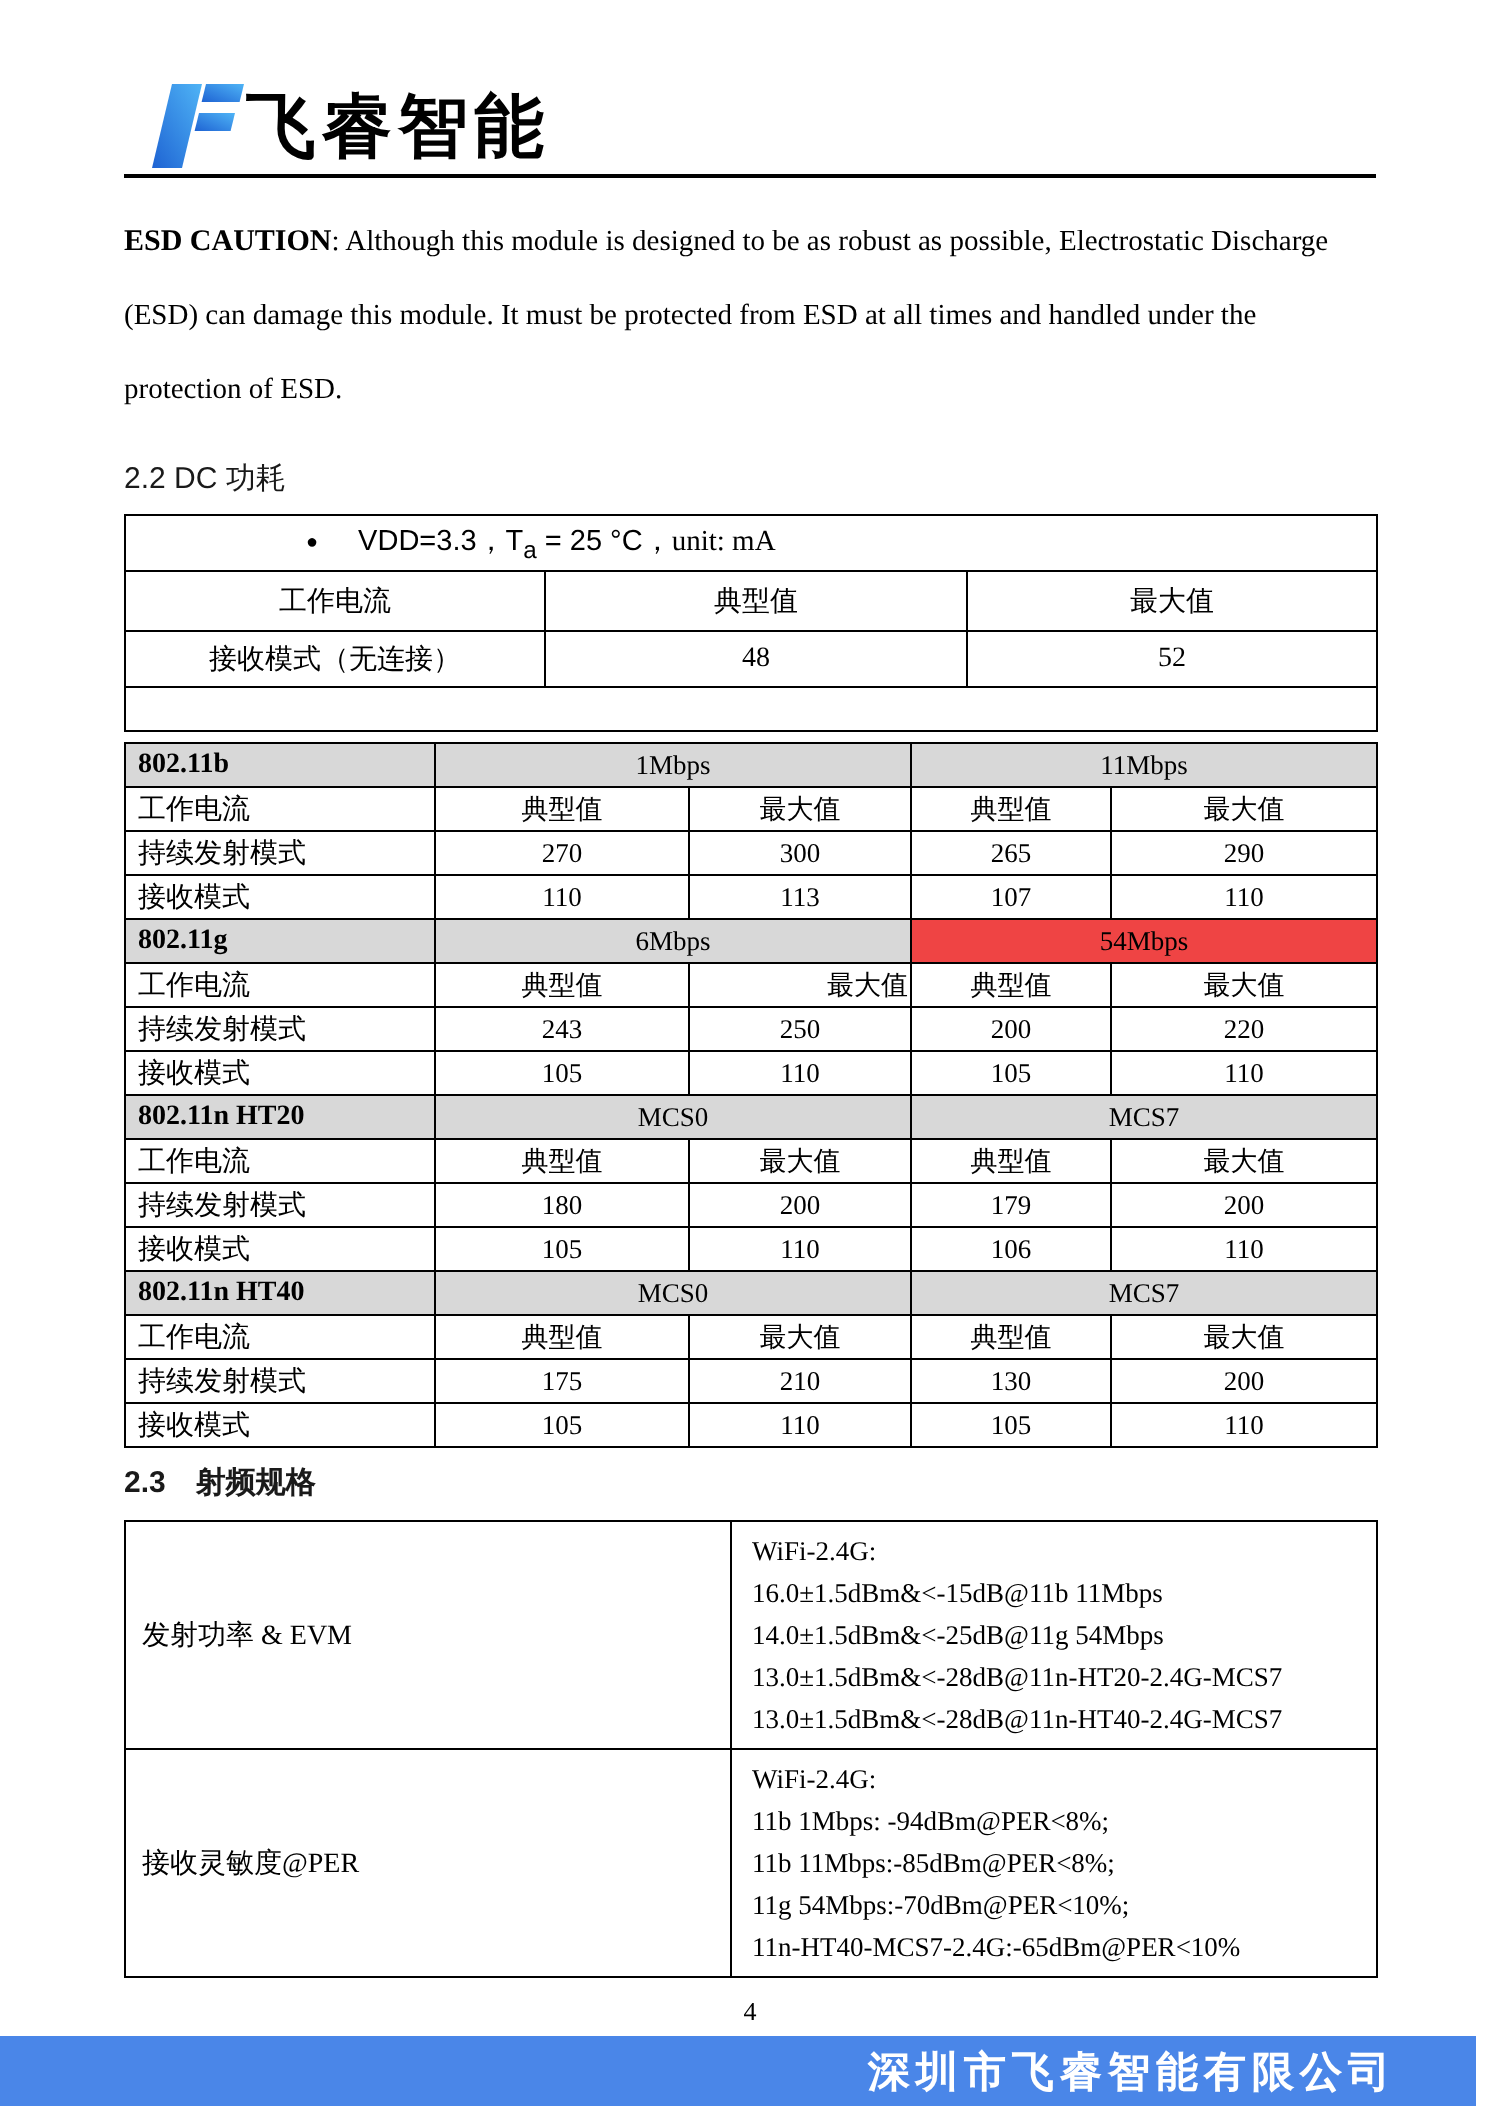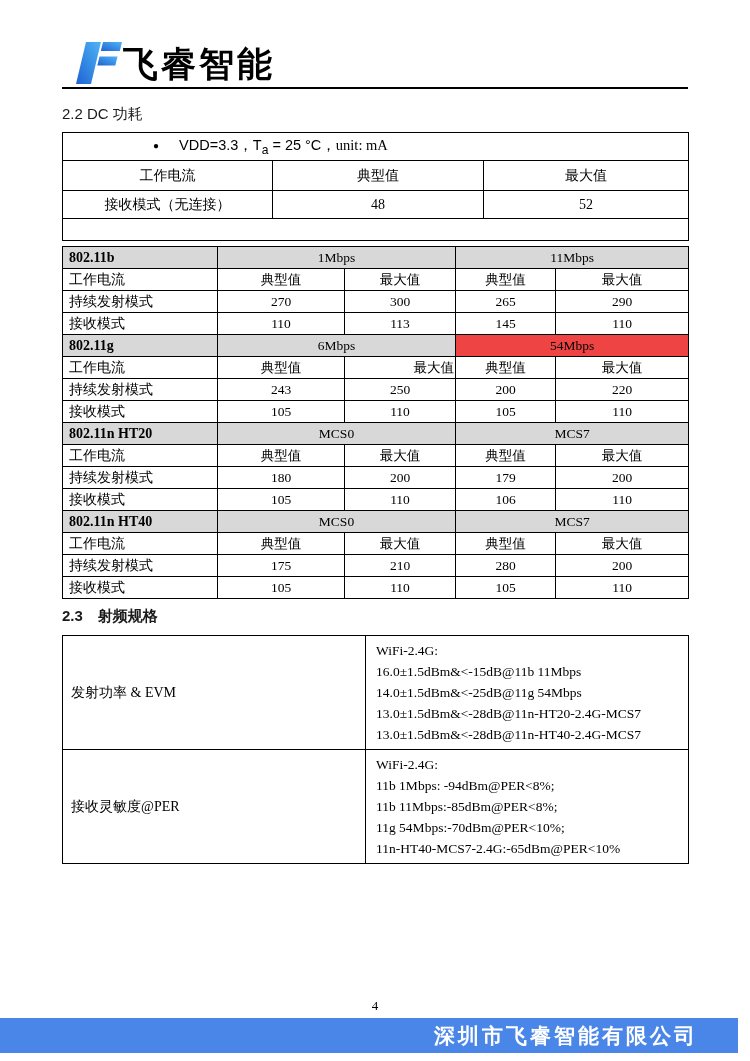--- a/index.html
+++ b/index.html
@@ -107,20 +107,21 @@
             <stop offset="1" stop-color="#4fb4f6"></stop>
           </linearGradient>
         </defs>
         <path d="M12 0 L27 0 L17 42 L2 42 Z" fill="url(#lg)"></path>
         <path d="M29 0 L48 0 L45.8 9 L26.8 9 Z" fill="url(#lg)"></path>
         <path d="M25.5 14.5 L43.5 14.5 L41.3 23.5 L23.3 23.5 Z" fill="url(#lg)"></path>
       </svg>
       <span class="brand-text">飞睿智能</span>
     </div>
 
+    <p class="esd"><b>ESD CAUTION</b><span>: Although this module is designed to be as robust as possible, Electrostatic Discharge (ESD) can damage this module. It must be protected from ESD at all times and handled under the protection of ESD.</span></p>
 
     <div class="sec-heading h-dc">2.2 DC 功耗</div>
 
     <table class="dc-table">
       <colgroup>
           <col style="width:210px">
           <col style="width:211px">
           <col style="width:205px">
         </colgroup>
       <tbody>
@@ -169,21 +170,21 @@
         <td class="c0">持续发射模式</td>
         <td>270</td>
         <td>300</td>
         <td>265</td>
         <td>290</td>
       </tr>
       <tr>
         <td class="c0">接收模式</td>
         <td>110</td>
         <td>113</td>
-        <td>145</td>
+        <td>107</td>
         <td>110</td>
       </tr>
 
       <tr class="proto-row">
         <td class="c0" style="background: rgb(216, 216, 216);">802.11g</td>
         <td colspan="2" style="background: rgb(216, 216, 216);">6Mbps</td>
         <td colspan="2" style="background: #ef4444;">54Mbps</td>
       </tr>
       <tr>
         <td class="c0">工作电流</td>
@@ -243,21 +244,21 @@
         <td class="c0">工作电流</td>
         <td>典型值</td>
         <td>最大值</td>
         <td>典型值</td>
         <td>最大值</td>
       </tr>
       <tr>
         <td class="c0">持续发射模式</td>
         <td>175</td>
         <td>210</td>
-        <td>280</td>
+        <td>130</td>
         <td>200</td>
       </tr>
       <tr>
         <td class="c0">接收模式</td>
         <td>105</td>
         <td>110</td>
         <td>105</td>
         <td>110</td>
       </tr>
     </tbody>

